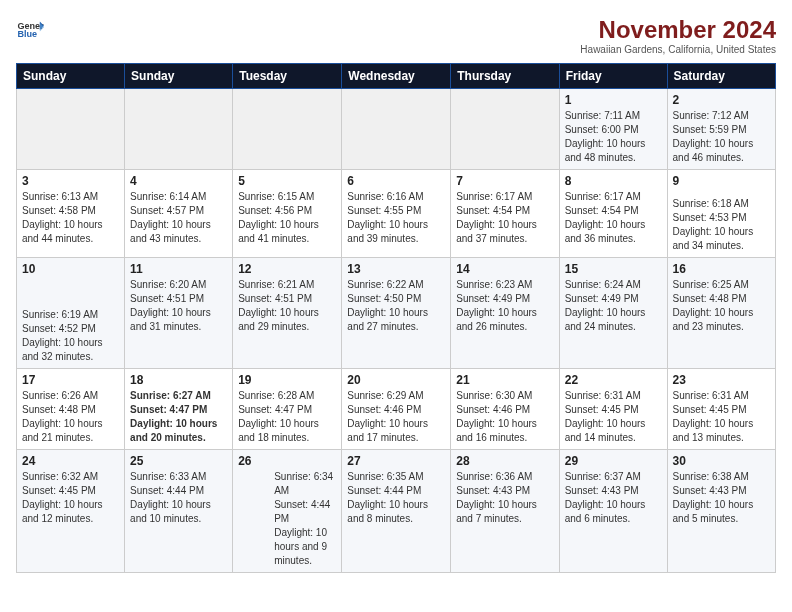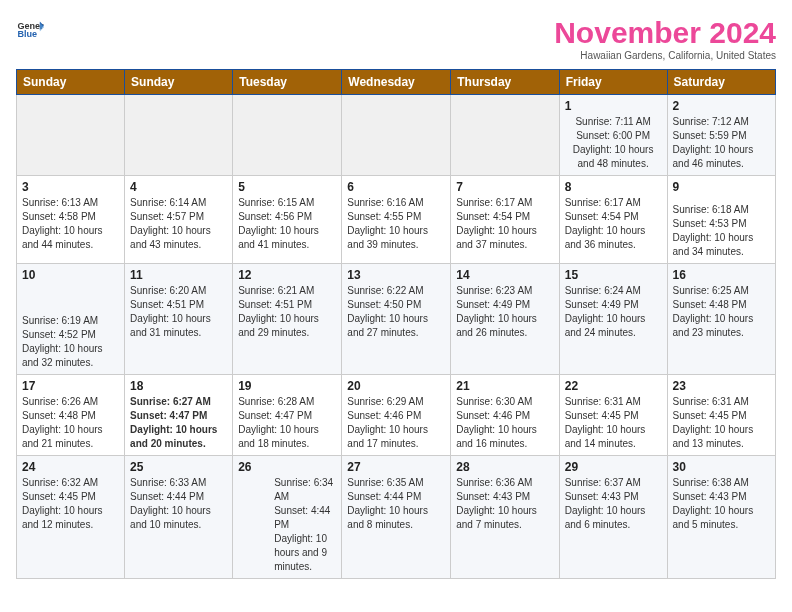--- a/index.html
+++ b/index.html
@@ -22,35 +22,35 @@
       gap: 4px;
     }
     .logo-icon {
       width: 28px;
       height: 28px;
     }
     .title-area {
       text-align: right;
     }
     .main-title {
-      font-size: 30px;
+      font-size: 24px;
       font-weight: bold;
-      color: #ec4899;
+      color: #7f1d1d;
     }
     .subtitle {
       font-size: 10px;
       color: #555;
     }
     .calendar {
       width: 100%;
       border-collapse: collapse;
       font-size: 11px;
     }
     .calendar thead tr th {
-      background: #a16207;
+      background: #0f172a;
       color: #fff;
       padding: 5px 6px;
       text-align: left;
       font-size: 12px;
       font-weight: bold;
       border: 1px solid #1a4e9a;
     }
     .calendar tbody tr td {
       border: 1px solid #ccc;
       vertical-align: top;
@@ -112,21 +112,21 @@
   </thead>
   <tbody id="calendar-body">
   <tr>
         <td class="empty-cell"></td>
         <td class="empty-cell"></td>
         <td class="empty-cell"></td>
         <td class="empty-cell"></td>
         <td class="empty-cell"></td>
         <td>
           <div class="day-num">1</div>
-          <div class="day-info" style="white-space: pre-line; text-align: center;">Sunrise: 7:11 AM
+          <div class="day-info" style="white-space: pre-line;">Sunrise: 7:11 AM
 Sunset: 6:00 PM
 Daylight: 10 hours and 48 minutes.</div>
         </td>
         <td>
           <div class="day-num">2</div>
           <div class="day-info" style="white-space: pre-line;">Sunrise: 7:12 AM
 Sunset: 5:59 PM
 Daylight: 10 hours and 46 minutes.</div>
         </td>
       </tr>

